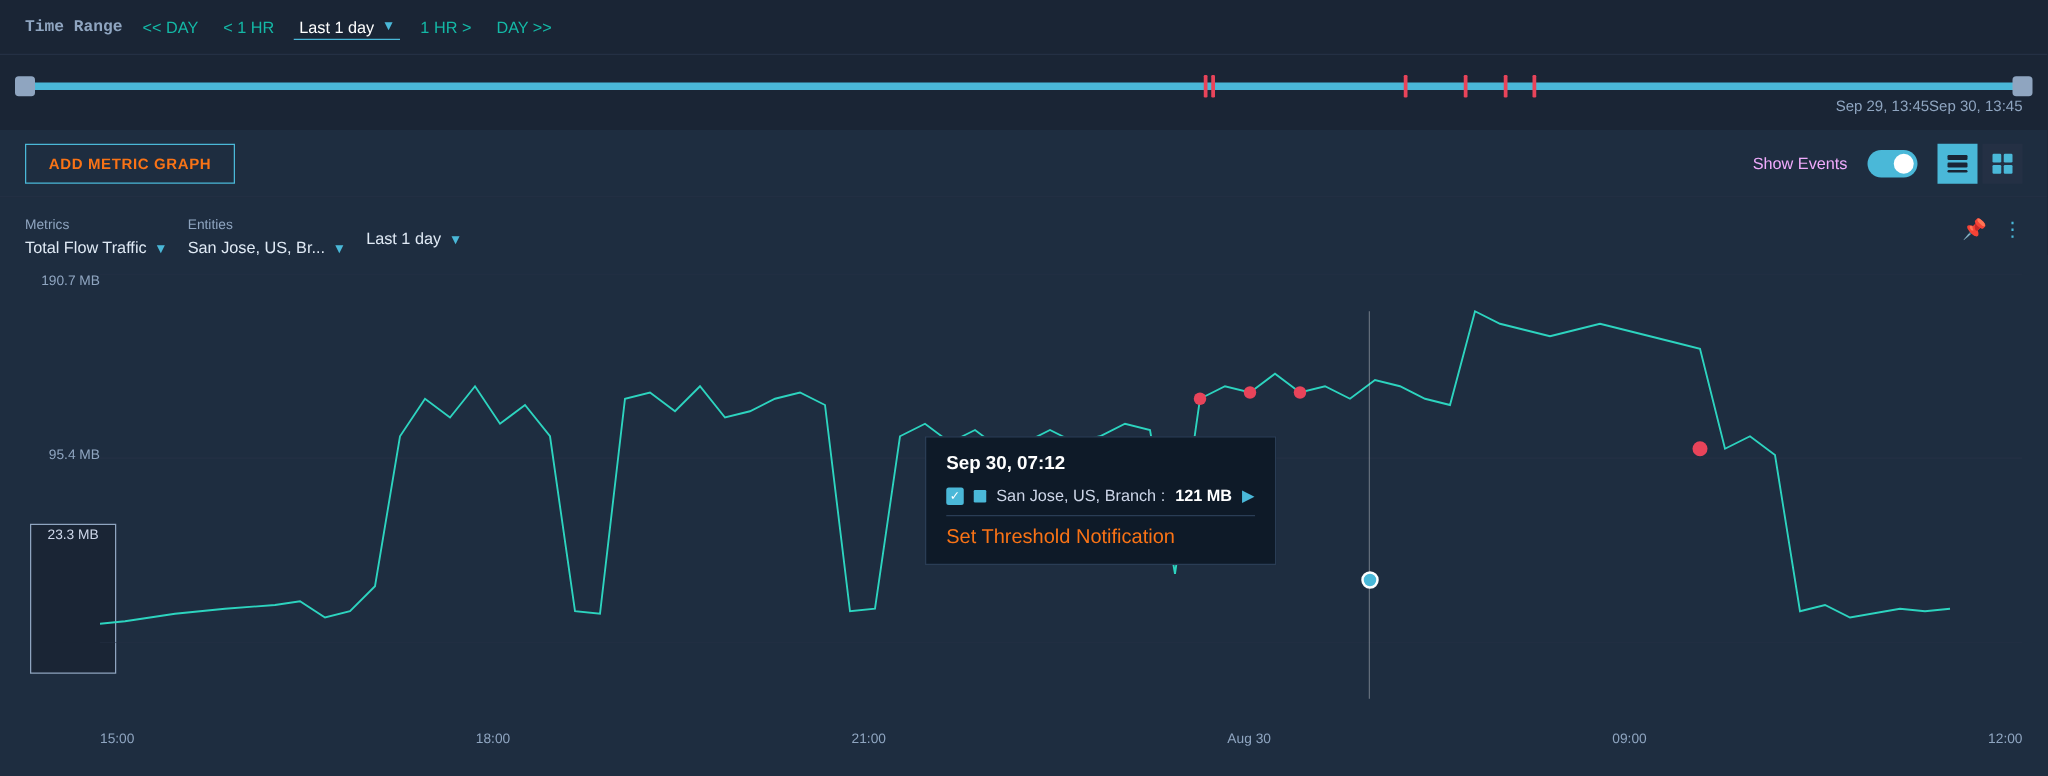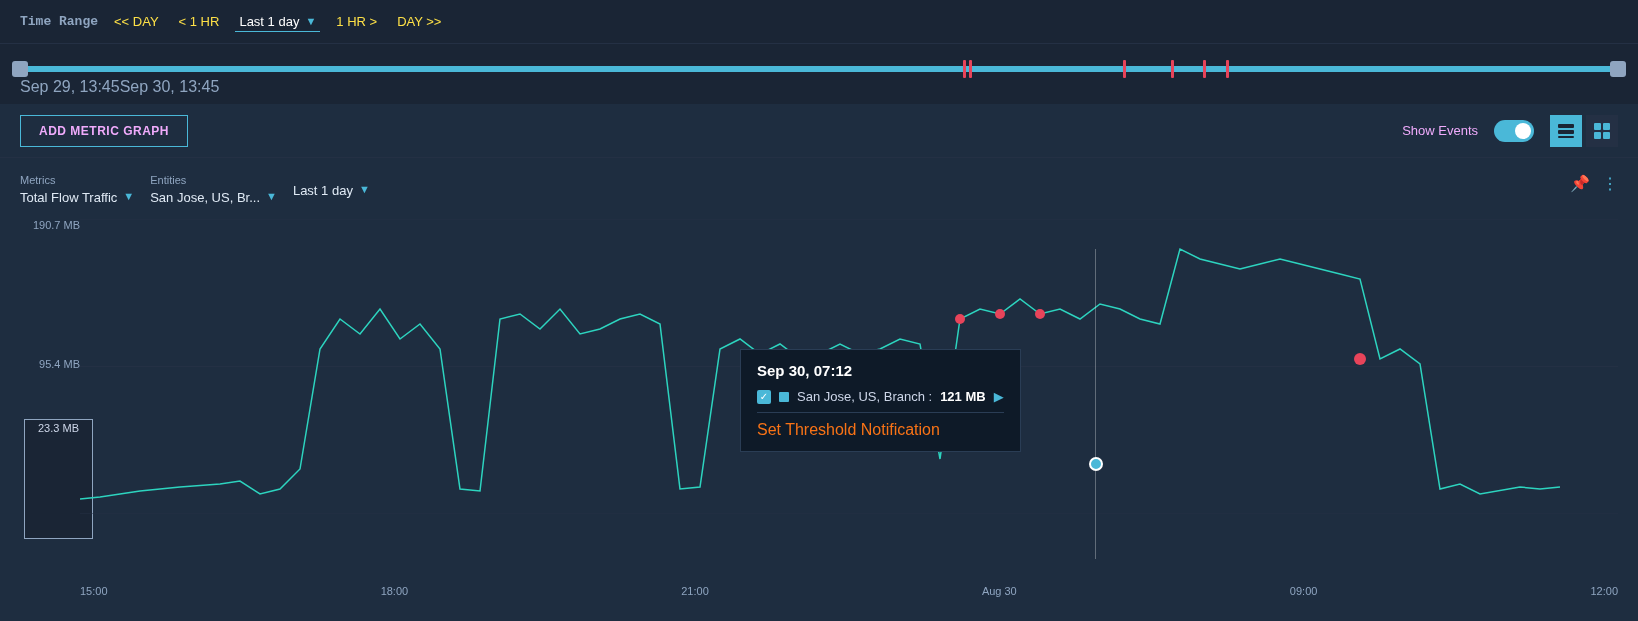--- a/index.html
+++ b/index.html
@@ -23,21 +23,21 @@
       border-bottom: 1px solid #243044;
       height: 44px;
     }
     .time-range-label {
       color: #8fa5c0;
       font-size: 13px;
       font-weight: 600;
       font-family: Liberation Mono, monospace;
     }
     .time-nav-btn {
-      color: #fde047;
+      color: #14b8a6;
       cursor: pointer;
       font-size: 13px;
       background: none;
       border: none;
       padding: 2px 4px;
     }
     .time-range-select {
       display: flex;
       align-items: center;
       gap: 6px;
@@ -85,40 +85,40 @@
       position: absolute;
       top: -6px;
       width: 3px;
       height: 18px;
       background: #e8445a;
       border-radius: 1px;
     }
 
     .slider-labels {
       display: flex;
-      justify-content: flex-start;
+      justify-content: flex-end;
       margin-top: 6px;
-      font-size: 16px;
+      font-size: 12px;
       color: #8fa5c0;
     }
 
     
     .toolbar {
       background: #1e2d40;
       padding: 10px 20px;
       display: flex;
       align-items: center;
       justify-content: space-between;
       border-bottom: 1px solid #243044;
       height: 54px;
     }
     .add-metric-btn {
       background: transparent;
       border: 1.5px solid #4ab8d8;
-      color: #f0abfc;
+      color: #f97316;
       padding: 8px 18px;
       font-size: 12px;
       font-weight: 700;
       letter-spacing: 0.5px;
       cursor: pointer;
       text-transform: uppercase;
     }
 
     .toolbar-right {
       display: flex;
@@ -181,21 +181,21 @@
       display: flex;
       flex-direction: column;
       gap: 2px;
     }
     .control-label {
       color: #8fa5c0;
       font-size: 11px;
     }
     .metric-select, .entity-select, .timerange-select {
       display: flex;
-      align-items: flex-start;
+      align-items: flex-end;
       gap: 6px;
       background: transparent;
       border: none;
       color: #e0eaf5;
       font-size: 13px;
       cursor: pointer;
       padding: 2px 0;
     }
     .select-arrow {
       color: #4ab8d8;

